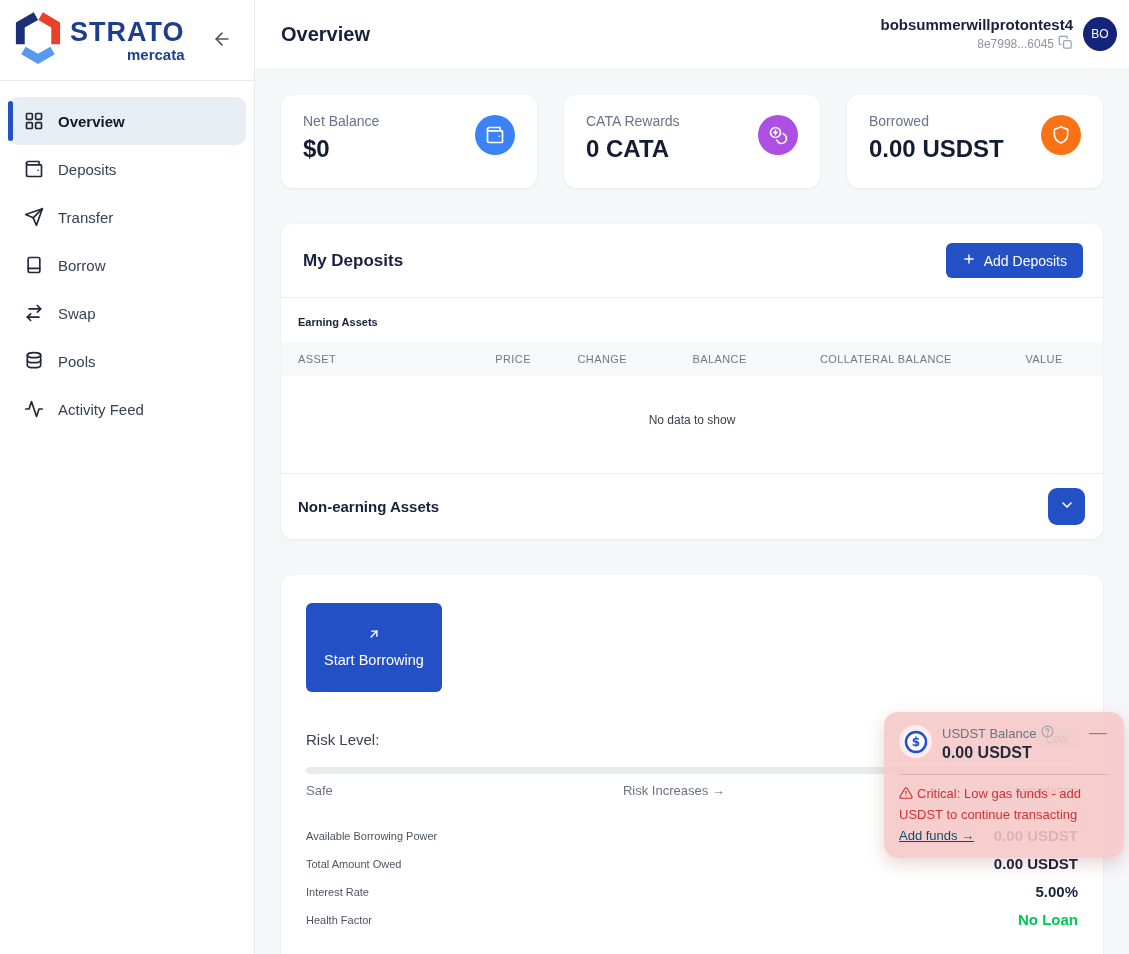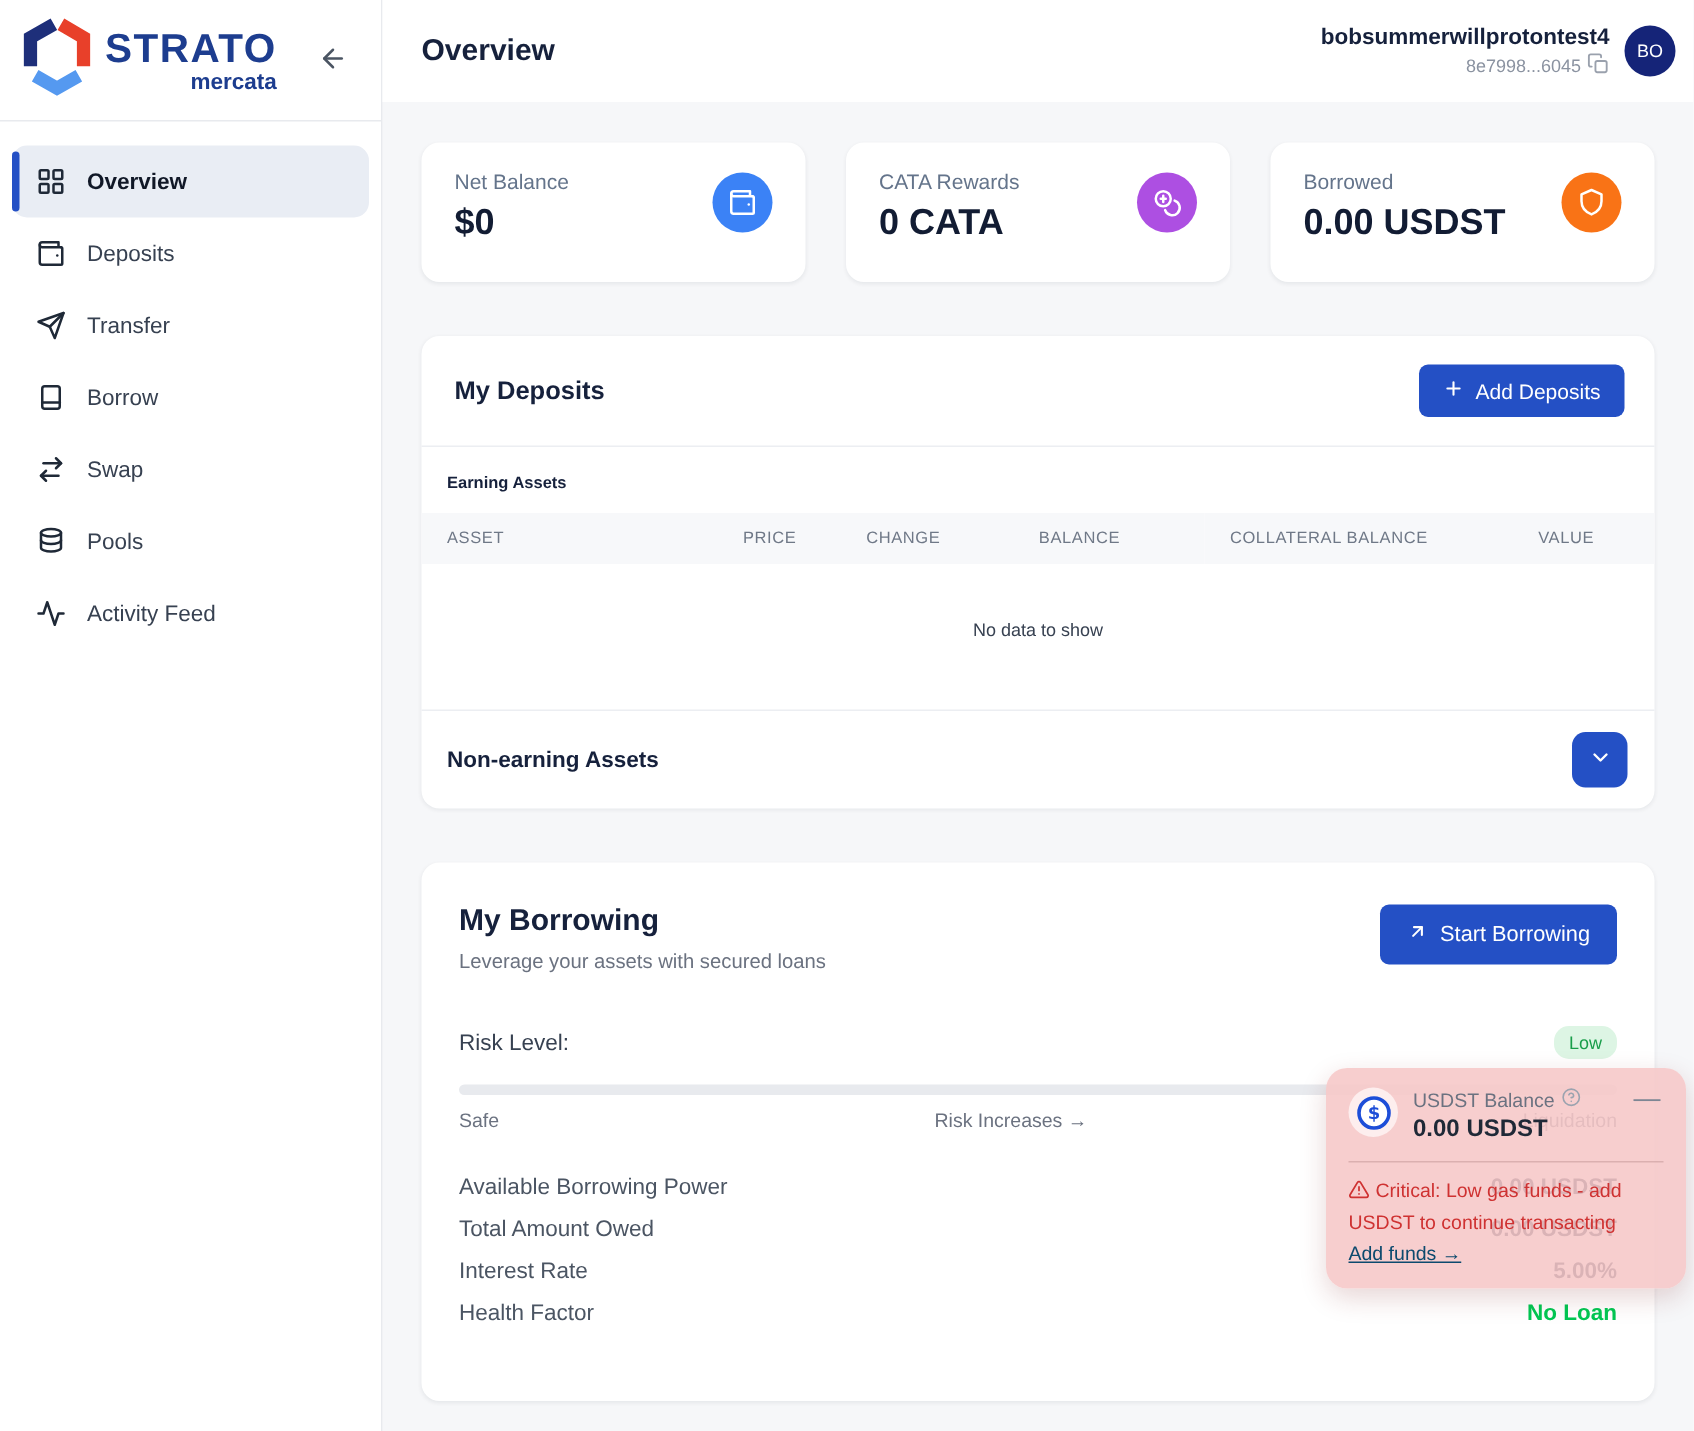--- a/index.html
+++ b/index.html
@@ -55,29 +55,29 @@
   th.col-asset{width:24%} th.col-price{width:10%} th.col-change{width:14%} th.col-balance{width:15.5%} th.col-collateral{width:25%} th.col-value{width:11.5%; text-align:right; padding-right:18px;}
   .empty-state { text-align:center; padding:37px 0 46px; font-size:12px; color:#374151; border-bottom:1px solid #eceef2; }
   .nonearning-row { display:flex; align-items:center; justify-content:space-between; padding:14px 18px 14px 17px; }
   .icon-btn { width:37px; height:37px; background:var(--primary,#2450c5); color:#fff; border:none; border-radius:9px; display:flex; align-items:center; justify-content:center; cursor:pointer; }
 
   
   .borrow-card { padding:28px 25px 50px; }
   .borrow-head { display:flex; align-items:flex-start; justify-content:space-between; }
   .borrow-title { font-size:20px; font-weight:700; color:#16213c; }
   .borrow-sub { font-size:13.5px; color:#6b7280; margin-top:7px; }
-  .btn-lg { padding:11px 18px; font-size:14.5px; }
+  .btn-lg { padding:24px 18px; font-size:14.5px;flex-direction:column; }
   .risk-row { display:flex; align-items:center; justify-content:space-between; margin-top:36px; }
   .risk-label { font-size:15px; color:#374151; }
   .badge-low { background:#ddf5e4; color:#1a9e4b; font-size:12px; padding:4px 10px; border-radius:10px; }
   .risk-bar { height:7px; background:#e8eaee; border-radius:4px; margin-top:17px; }
   .risk-scale { display:flex; justify-content:space-between; font-size:13px; color:#6b7280; margin-top:9px; }
   .stats-list { margin-top:29px; display:flex; flex-direction:column; gap:11px; }
   .stat-line { display:flex; justify-content:space-between; align-items:center; }
-  .stat-line .k { font-size:15px; color:#4b5563; }
+  .stat-line .k { font-size:11px; color:#4b5563; }
   .stat-line .v { font-size:15px; font-weight:700; color:#16213c; }
   .stat-line .v.green { color:var(--success,#00c853); }
 
   
   .toast { position:absolute; left:884px; top:712px; width:240px; border-radius:14px; background:rgba(246,199,199,.88); box-shadow:0 6px 18px rgba(120,30,30,.18); padding:13px 15px 14px; backdrop-filter:blur(0.5px); }
   .toast-head { display:flex; align-items:flex-start; gap:10px; }
   .coin-badge { width:33px; height:33px; border-radius:50%; background:#fdeeee; display:flex; align-items:center; justify-content:center; flex:none; }
   .toast-title { font-size:13px; color:#6b7280; display:flex; align-items:center; gap:5px; }
   .toast-balance { font-size:16px; font-weight:700; color:#1f2937; margin-top:3px; }
   .toast-min { margin-left:auto; background:none; border:none; color:#7d8694; cursor:pointer; font-size:18px; line-height:10px; padding:2px; }
@@ -290,24 +290,20 @@
               <svg width="16" height="16" viewBox="0 0 24 24" fill="none" stroke="currentColor" stroke-width="2.4" stroke-linecap="round" stroke-linejoin="round">
                   <path d="M6 9l6 6 6-6"></path>
                 </svg>
             </span>
           </button>
         </div>
       </section>
 
       <section class="panel borrow-card">
         <div class="borrow-head">
-          <div>
-            <h2 class="borrow-title">My Borrowing</h2>
-            <div class="borrow-sub">Leverage your assets with secured loans</div>
-          </div>
           <button class="btn-primary btn-lg">
             <span>
               <svg width="14" height="14" viewBox="0 0 24 24" fill="none" stroke="currentColor" stroke-width="2.4" stroke-linecap="round" stroke-linejoin="round">
                   <path d="M7 17L17 7"></path>
                   <path d="M8 7h9v9"></path>
                 </svg>
             </span>
             <span>Start Borrowing</span>
           </button>
         </div>

